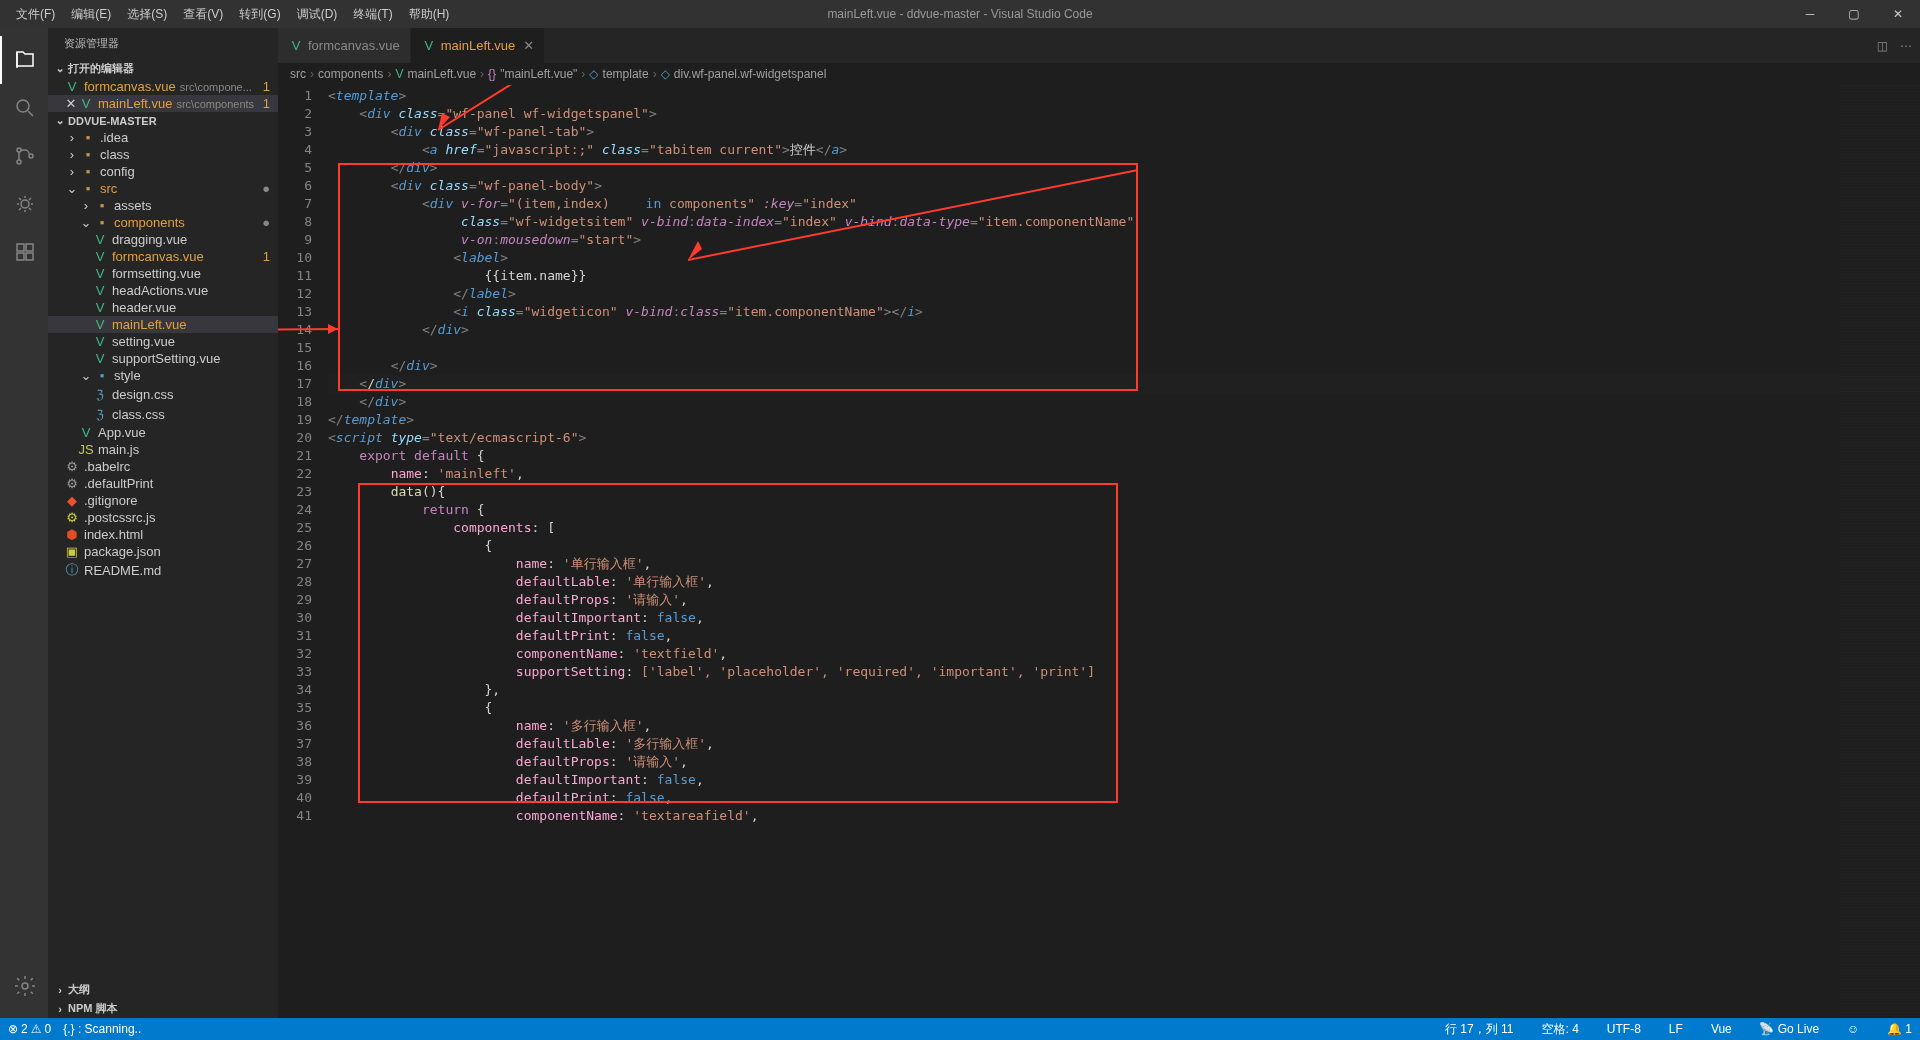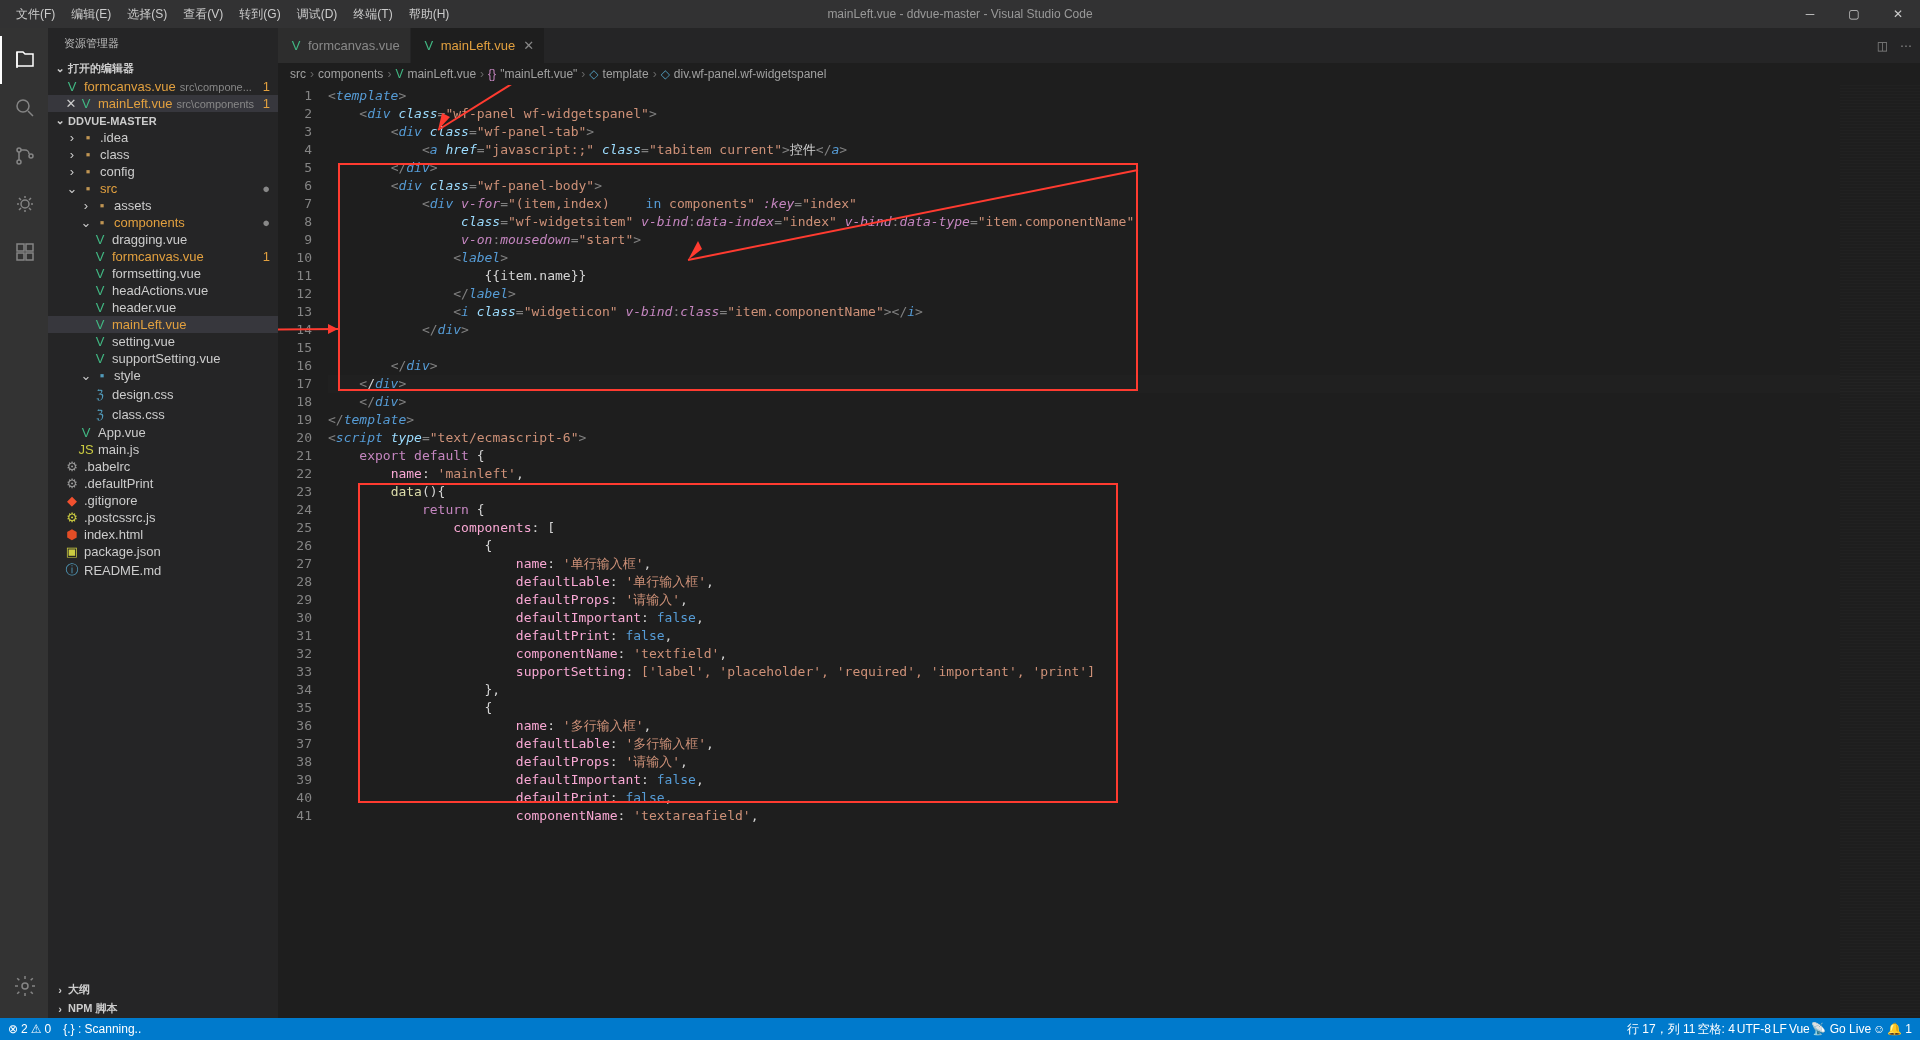--- a/index.html
+++ b/index.html
@@ -156,21 +156,21 @@
   width: 760px; height: 320px;
 }
 .arrow-svg { position: absolute; pointer-events: none; }
 .status-bar {
   height: 22px; background: #007acc;
   display: flex; align-items: center;
   font-size: 12px; color: #fff;
   padding: 0 8px;
 }
 .status-left { display: flex; gap: 12px; align-items: center; }
-.status-right { margin-left: auto; display: flex; gap: 2px; align-items: center; }
+.status-right { margin-left: auto; display: flex; gap: 28px; align-items: center; }
 .sb-item { display: flex; align-items: center; gap: 3px; cursor: pointer; }
 </style>
 </head>
 <body>
 
 <div class="titlebar">
   <div class="menu-bar">
     <div class="menu-item">文件(F)</div>
     <div class="menu-item">编辑(E)</div>
     <div class="menu-item">选择(S)</div>

